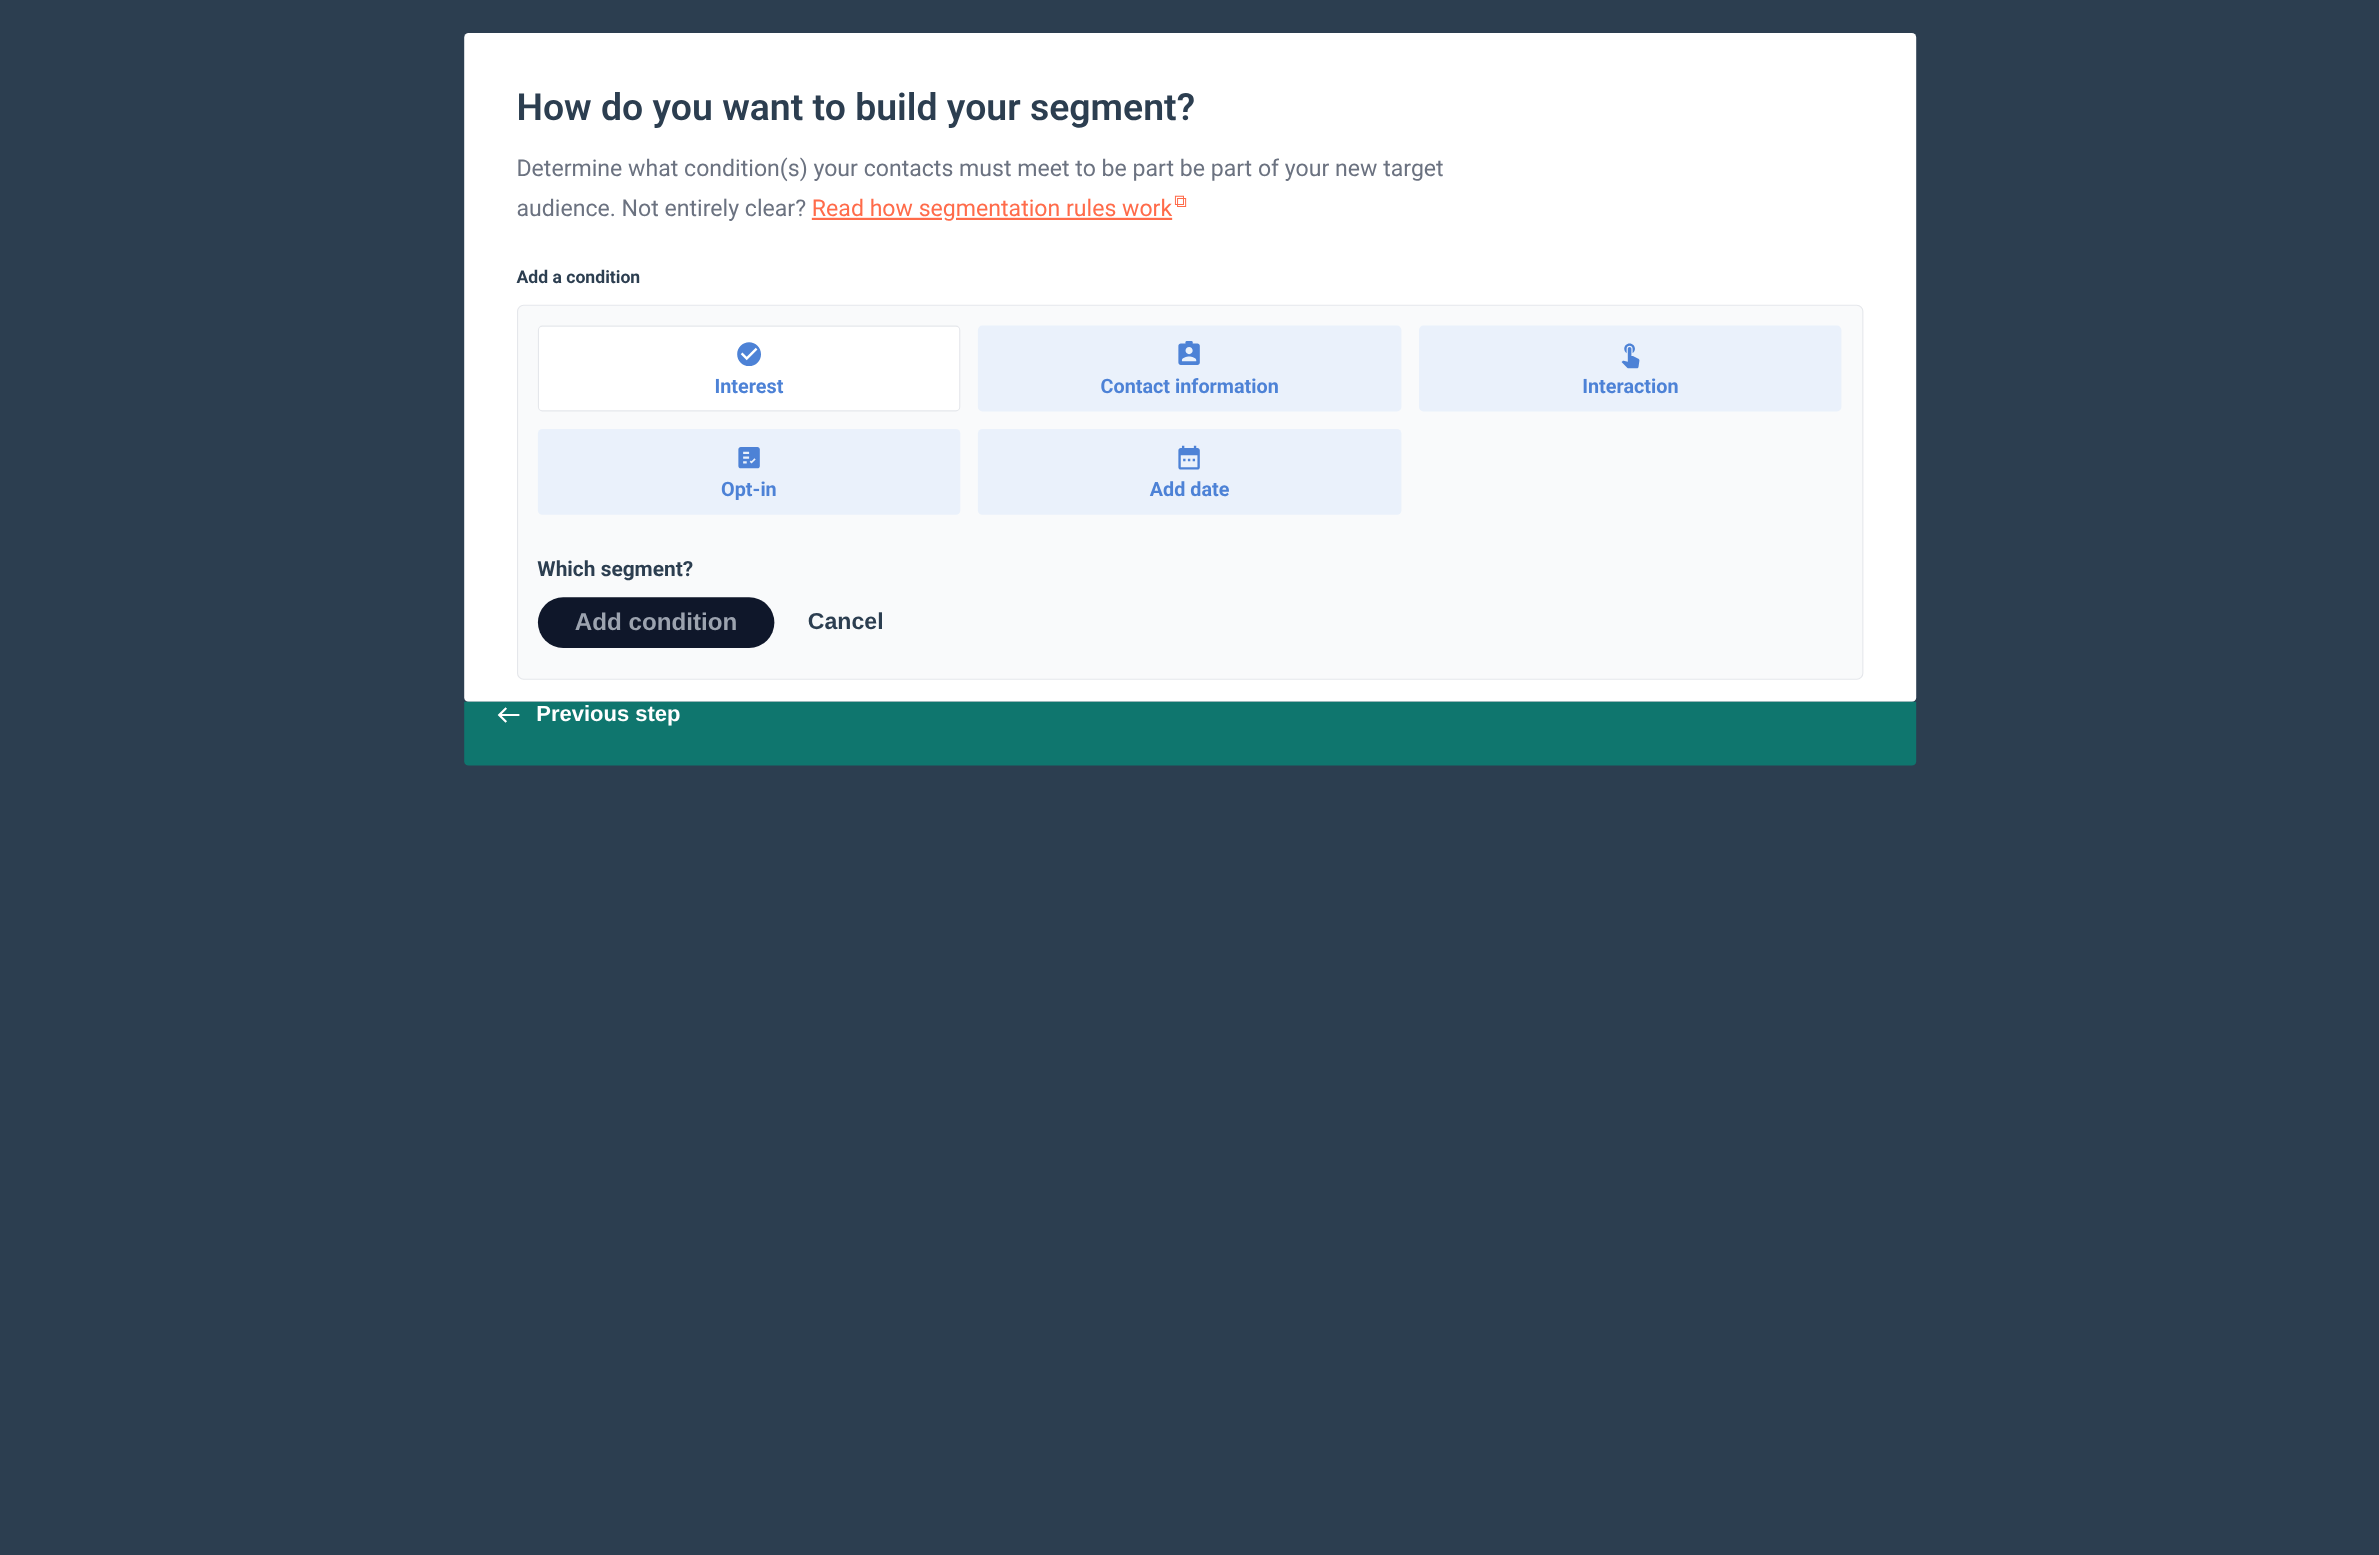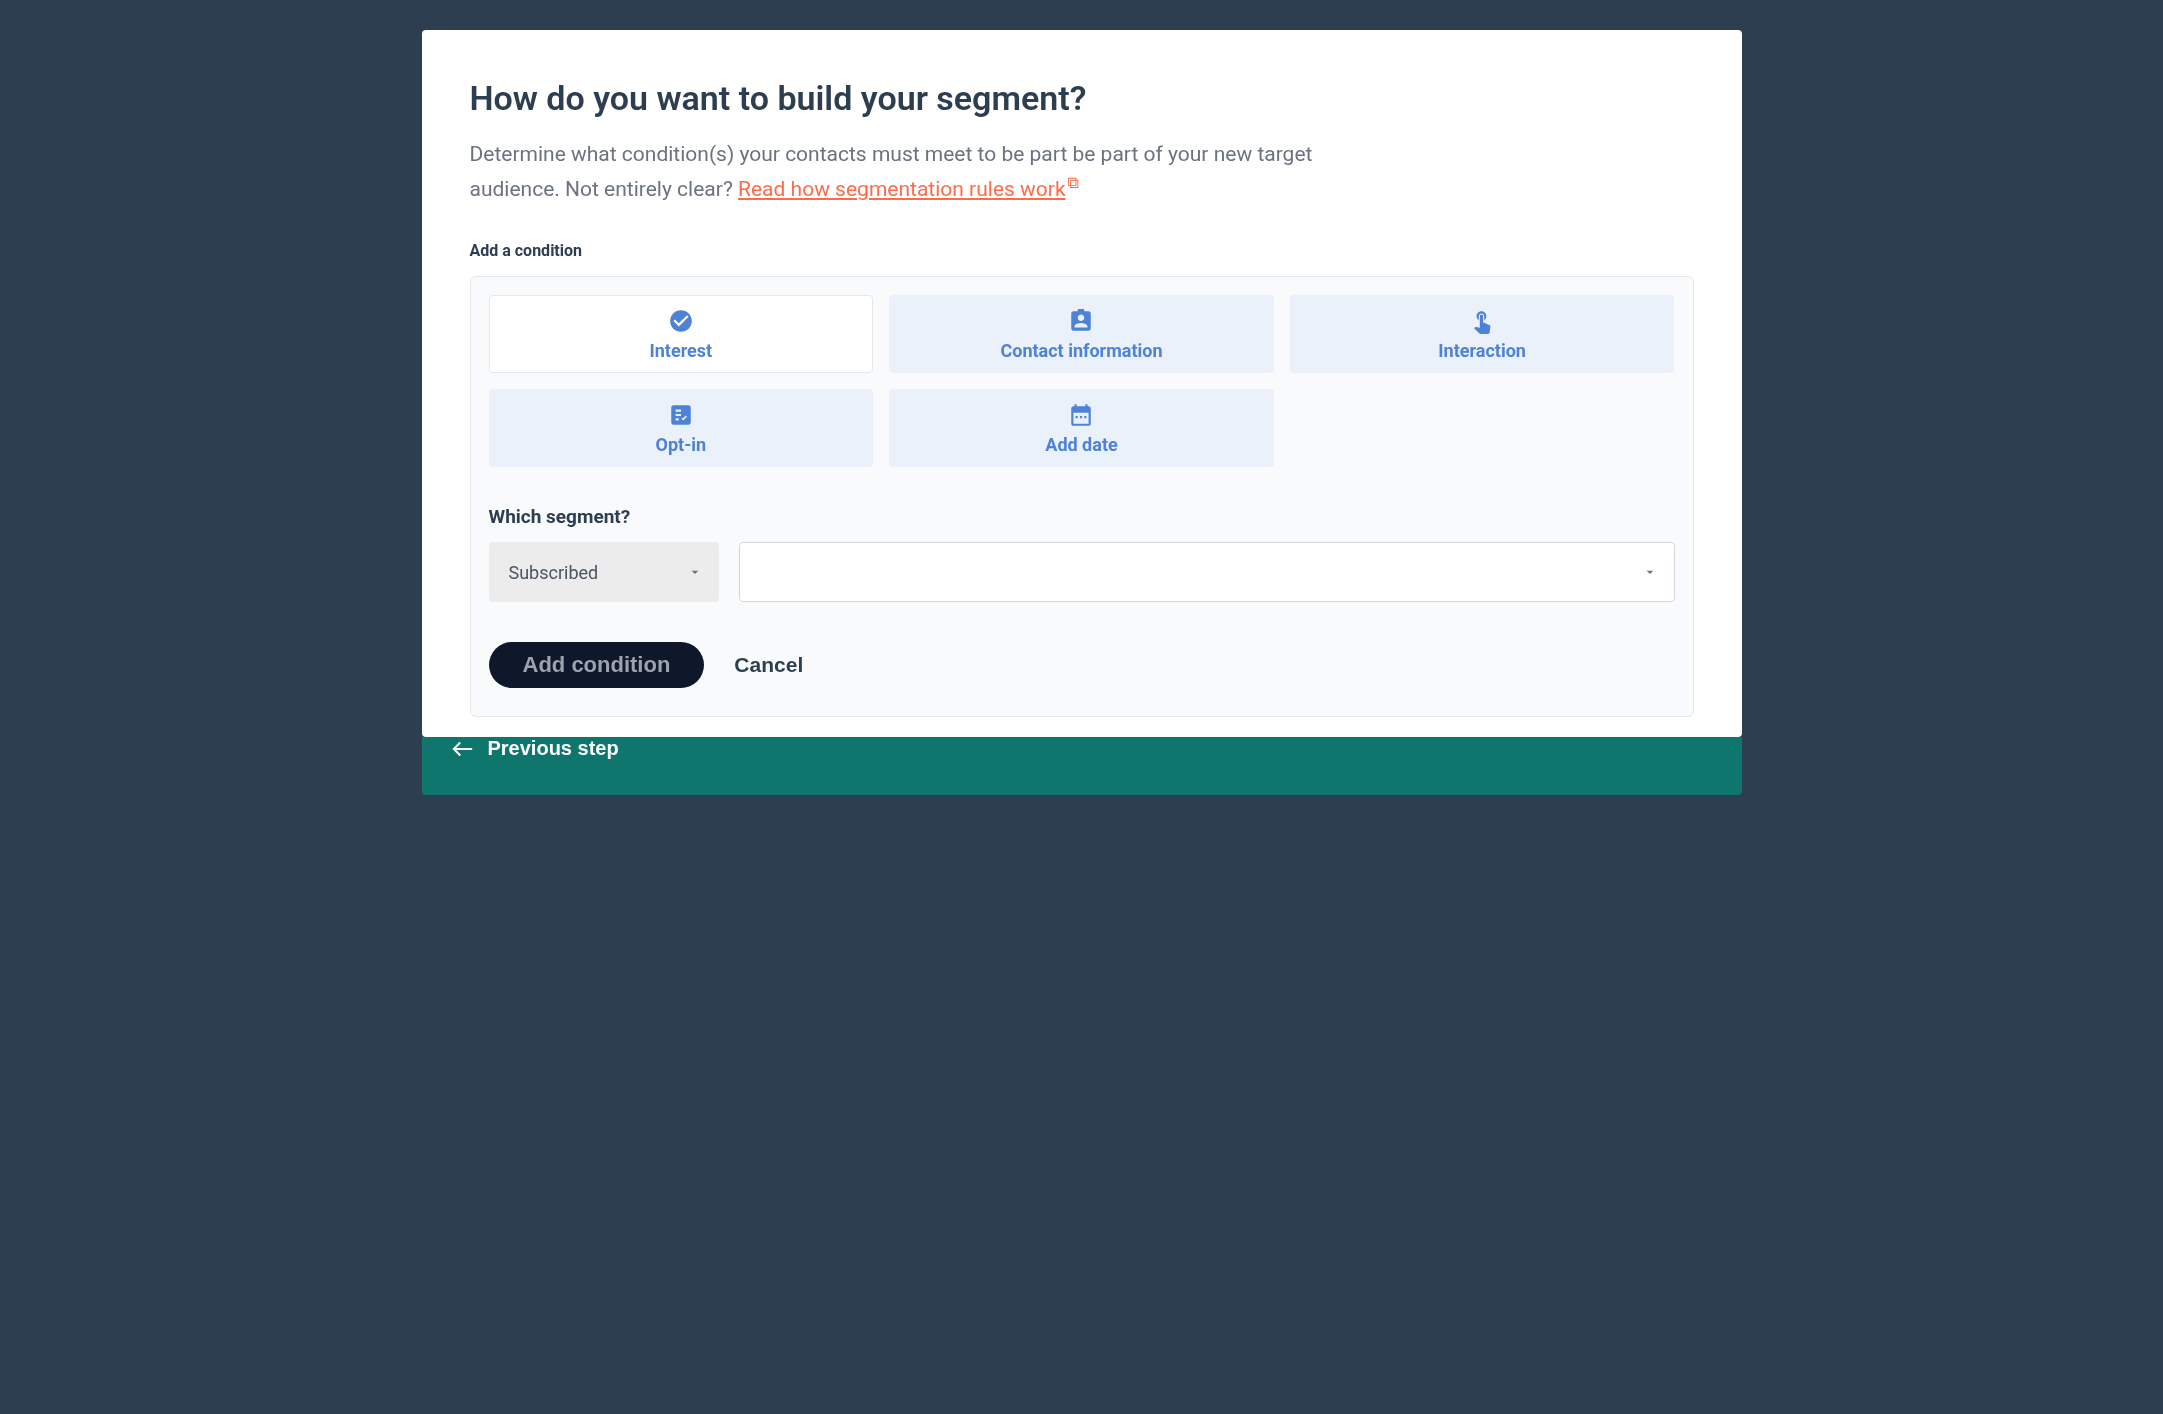--- a/index.html
+++ b/index.html
@@ -225,34 +225,20 @@
         <svg class="icon" viewBox="0 0 24 24">
           <path d="M19 4h-1V2h-2v2H8V2H6v2H5c-1.1 0-2 .9-2 2v14c0 1.1.9 2 2 2h14c1.1 0 2-.9 2-2V6c0-1.1-.9-2-2-2zm0 16H5V10h14v10zM7 13h2v2H7zm4 0h2v2h-2zm4 0h2v2h-2z"></path>
         </svg>
         <span>Add date</span>
       </div>
 
     </div>
 
     <div class="field-label">Which segment?</div>
 
-    <div class="field-row">
-      <div class="select-box">
-        <span>Subscribed</span>
-        <svg class="chevron" viewBox="0 0 24 24">
-          <path d="M7 10l5 5 5-5z"></path>
-        </svg>
-      </div>
-      <div class="select-input">
-        <span></span>
-        <svg class="chevron" viewBox="0 0 24 24">
-          <path d="M7 10l5 5 5-5z"></path>
-        </svg>
-      </div>
-    </div>
 
     <div class="action-row">
       <button class="btn-add" disabled="">Add condition</button>
       <button class="btn-cancel">Cancel</button>
     </div>
   </div>
 </div>
 
 <div class="footer-bar">
   <button class="prev-step">

